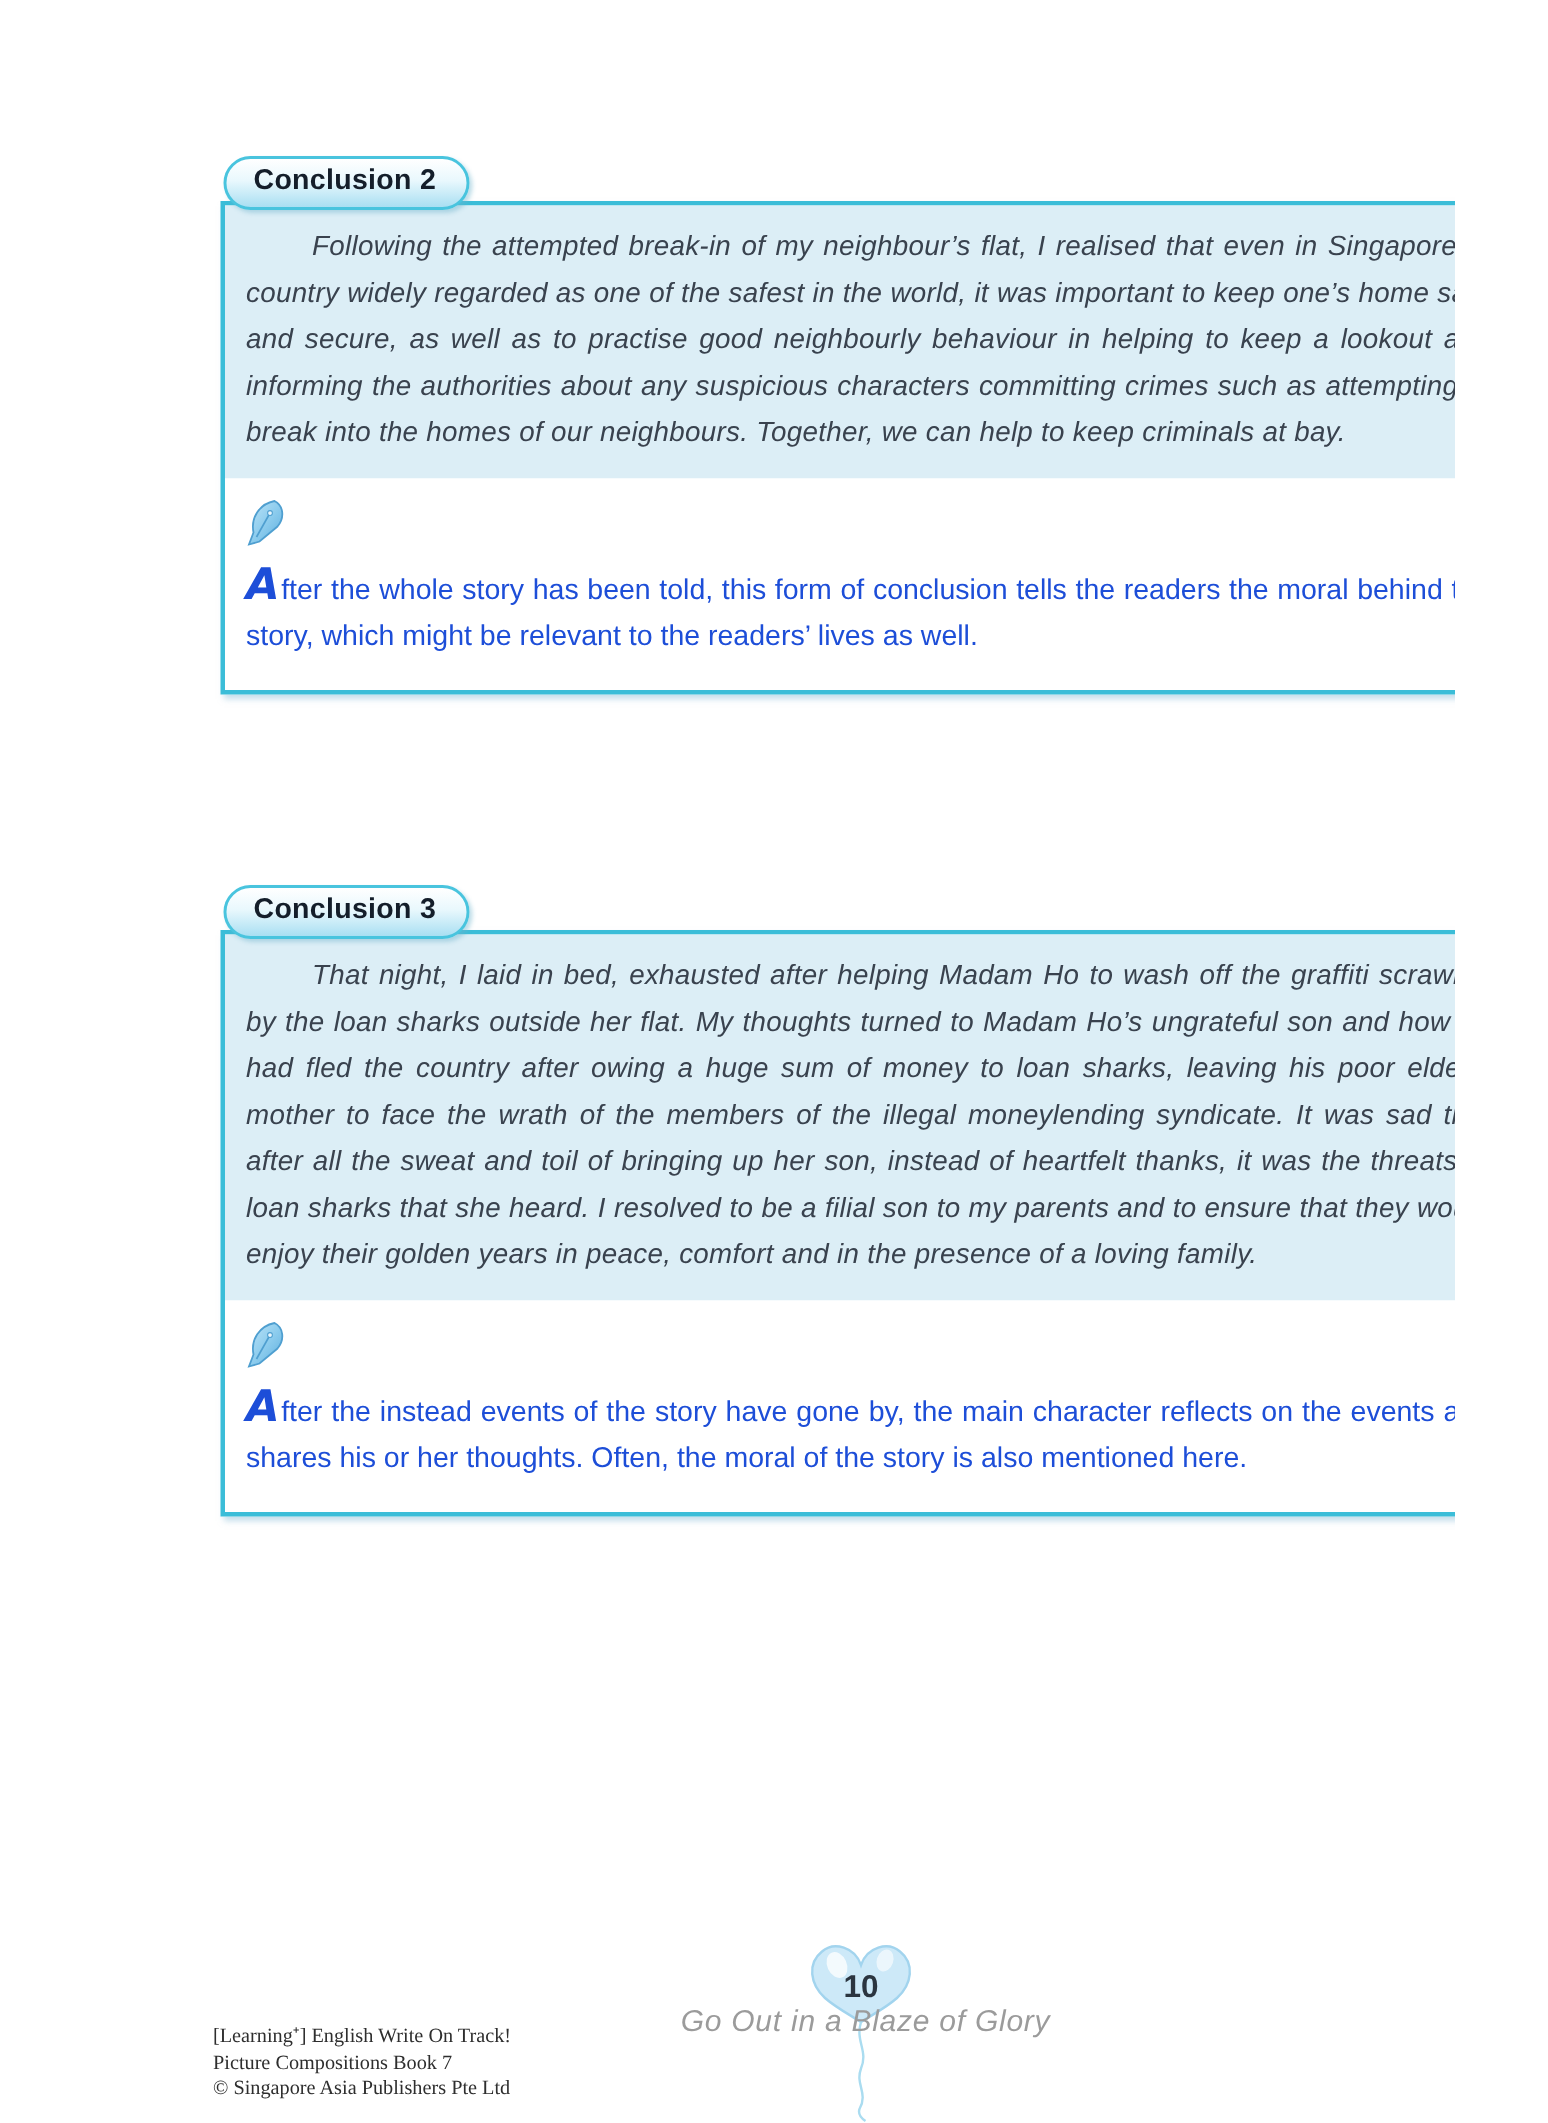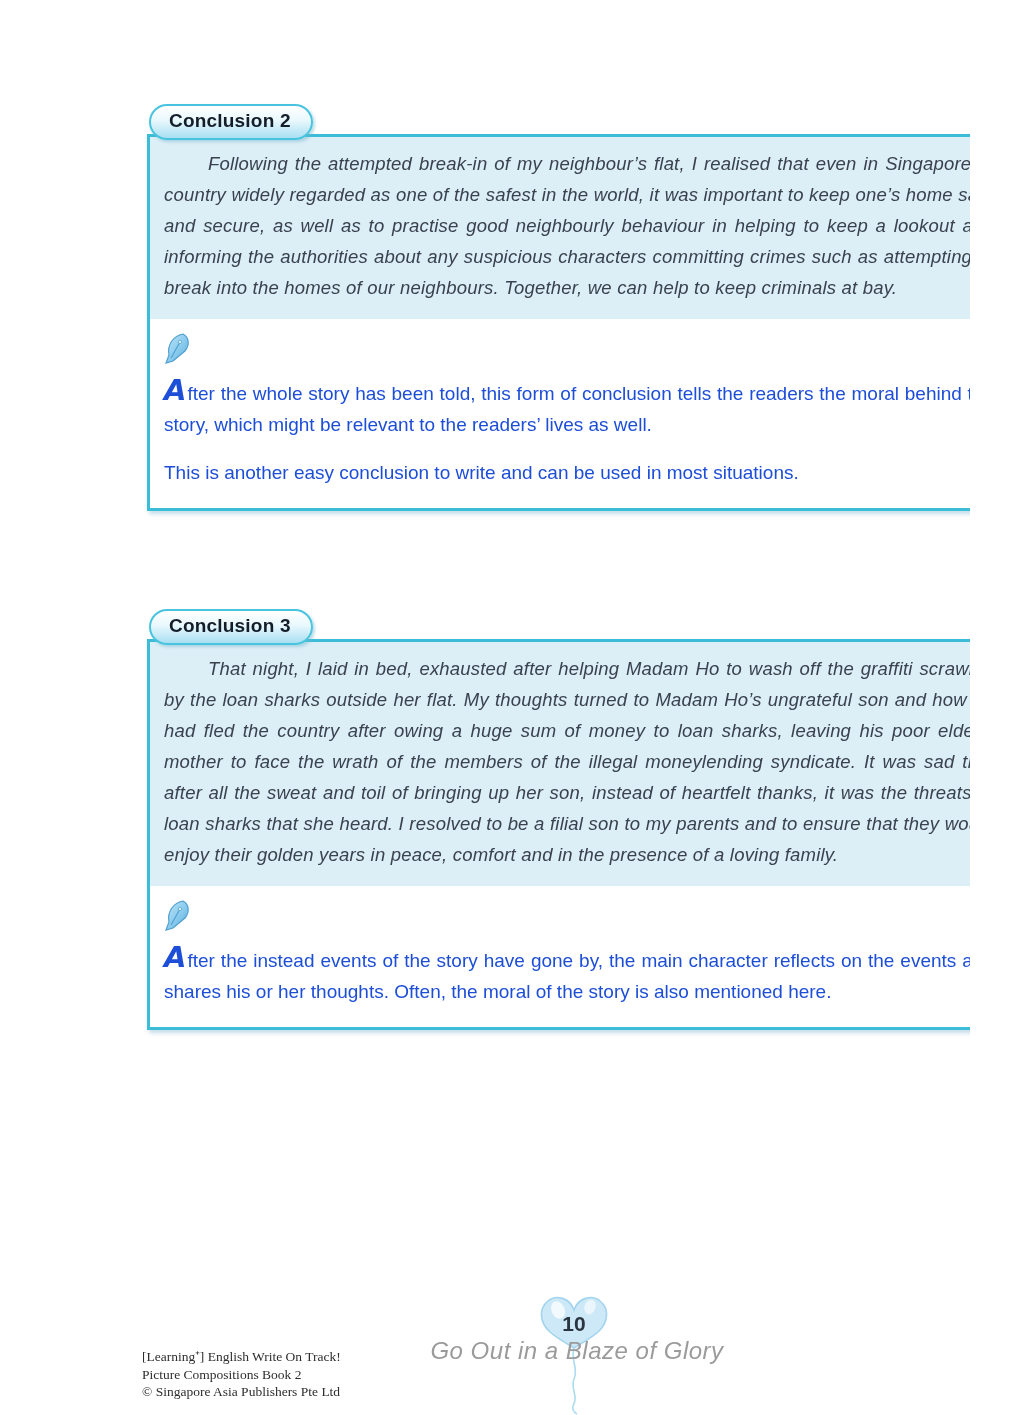--- a/index.html
+++ b/index.html
@@ -2,21 +2,21 @@
 <html><head>
 <meta charset="utf-8">
 <style>
   html,body { margin:0; padding:0; background:#ffffff; }
   .page {
     position:relative; width:908px; height:1415px; margin:0 auto;
     background:#ffffff; font-family:"Liberation Sans", sans-serif; overflow:hidden;
   }
   .section { position:absolute; left:85px; width:866px; }
   .section-1 { top:104px; }
-  .section-2 { top:609px; }
+  .section-2 { top:590px; }
 
   .badge {
     position:relative; z-index:2; display:inline-block; margin-left:2px;
     padding:4px 20px 6px 18px;
     border:2px solid #49c4de; border-radius:18px;
     background:linear-gradient(180deg,#ffffff 0%,#e9f8fd 45%,#a9dff2 100%);
     box-shadow:2px 2px 3px rgba(110,180,205,.45);
     font-size:19px; font-weight:bold; color:#141e2a; letter-spacing:.2px;
   }
   .content-box {
@@ -49,21 +49,21 @@
     position:absolute; left:80px; top:1348px;
     font-family:"Liberation Serif", serif; font-size:13.5px; line-height:17.5px;
     color:#2e2e2e;
   }
   .balloon { position:absolute; left:466px; top:1289px; z-index:1; }
   .balloon text {
     font-family:"Liberation Sans", sans-serif; font-weight:bold; font-size:21px; fill:#2b3540;
   }
   .footer-title {
     position:absolute; left:315px; top:1337px; width:400px; z-index:2;
-    text-align:center; font-style:italic; font-size:24px; color:#9b9b9b; letter-spacing:.5px;
+    text-align:center; font-style:italic; font-size:20px; color:#9b9b9b; letter-spacing:.5px;
   }
 </style>
 </head>
 <body>
 
 <div class="page">
 
   <div class="section section-1">
     <div class="badge">
       <span>Conclusion 2</span>
@@ -83,21 +83,20 @@
                   <stop offset="1" stop-color="#5caede"></stop>
                 </linearGradient>
               </defs>
               <path d="M19 1 C25 4 26 12 21 18 L9 28 L2 30 L5 22 C3 12 9 3 19 1 Z" fill="url(#penGrad1)" stroke="#4f9fd0" stroke-width="1.2"></path>
               <path d="M16 9 L7 25" stroke="#4f9fd0" stroke-width="1.1" fill="none"></path>
               <circle cx="16" cy="9" r="1.6" fill="#eaf6fd" stroke="#4f9fd0" stroke-width="0.7"></circle>
             </svg>
           </span>
         </div>
         <p class="explain-para"><span class="dropcap">A</span><span>fter the whole story has been told, this form of conclusion tells the readers the moral behind the story, which might be relevant to the readers’ lives as well.</span></p>
-        <p class="explain-para second">This is another easy conclusion to write and can be used in most situations.</p>
       </div>
     </div>
   </div>
 
   <div class="section section-2">
     <div class="badge">
       <span>Conclusion 3</span>
     </div>
     <div class="content-box">
       <div class="story">
@@ -120,21 +119,21 @@
             </svg>
           </span>
         </div>
         <p class="explain-para"><span class="dropcap">A</span><span>fter the instead events of the story have gone by, the main character reflects on the events and shares his or her thoughts. Often, the moral of the story is also mentioned here.</span></p>
       </div>
     </div>
   </div>
 
   <div class="footer-imprint">
     <div>[Learning⁺] English Write On Track!</div>
-    <div>Picture Compositions Book 2</div>
+    <div>Picture Compositions Book 7</div>
     <div>© Singapore Asia Publishers Pte Ltd</div>
   </div>
 
   <div class="balloon">
     <svg width="92" height="126" viewBox="0 0 92 126">
       <path d="M46 21 C42 9 28 5 20 12 C10 20 12 34 22 43 C30 50 40 55 46 59 C52 55 62 50 70 43 C80 34 82 20 72 12 C64 5 50 9 46 21 Z" fill="#cde9f8" stroke="#a2d4ee" stroke-width="1.6"></path>
       <ellipse cx="30" cy="21" rx="6.5" ry="9" fill="rgba(255,255,255,0.75)" transform="rotate(-24 30 21)"></ellipse>
       <ellipse cx="62" cy="18" rx="5.5" ry="7.5" fill="rgba(255,255,255,0.6)" transform="rotate(18 62 18)"></ellipse>
       <path d="M46 59 C42 72 51 78 46 90 C42 101 51 106 45 117 C44 120 46 123 49 125" stroke="#aadcf0" stroke-width="1.6" fill="none"></path>
       <text x="46" y="42" text-anchor="middle">10</text>

